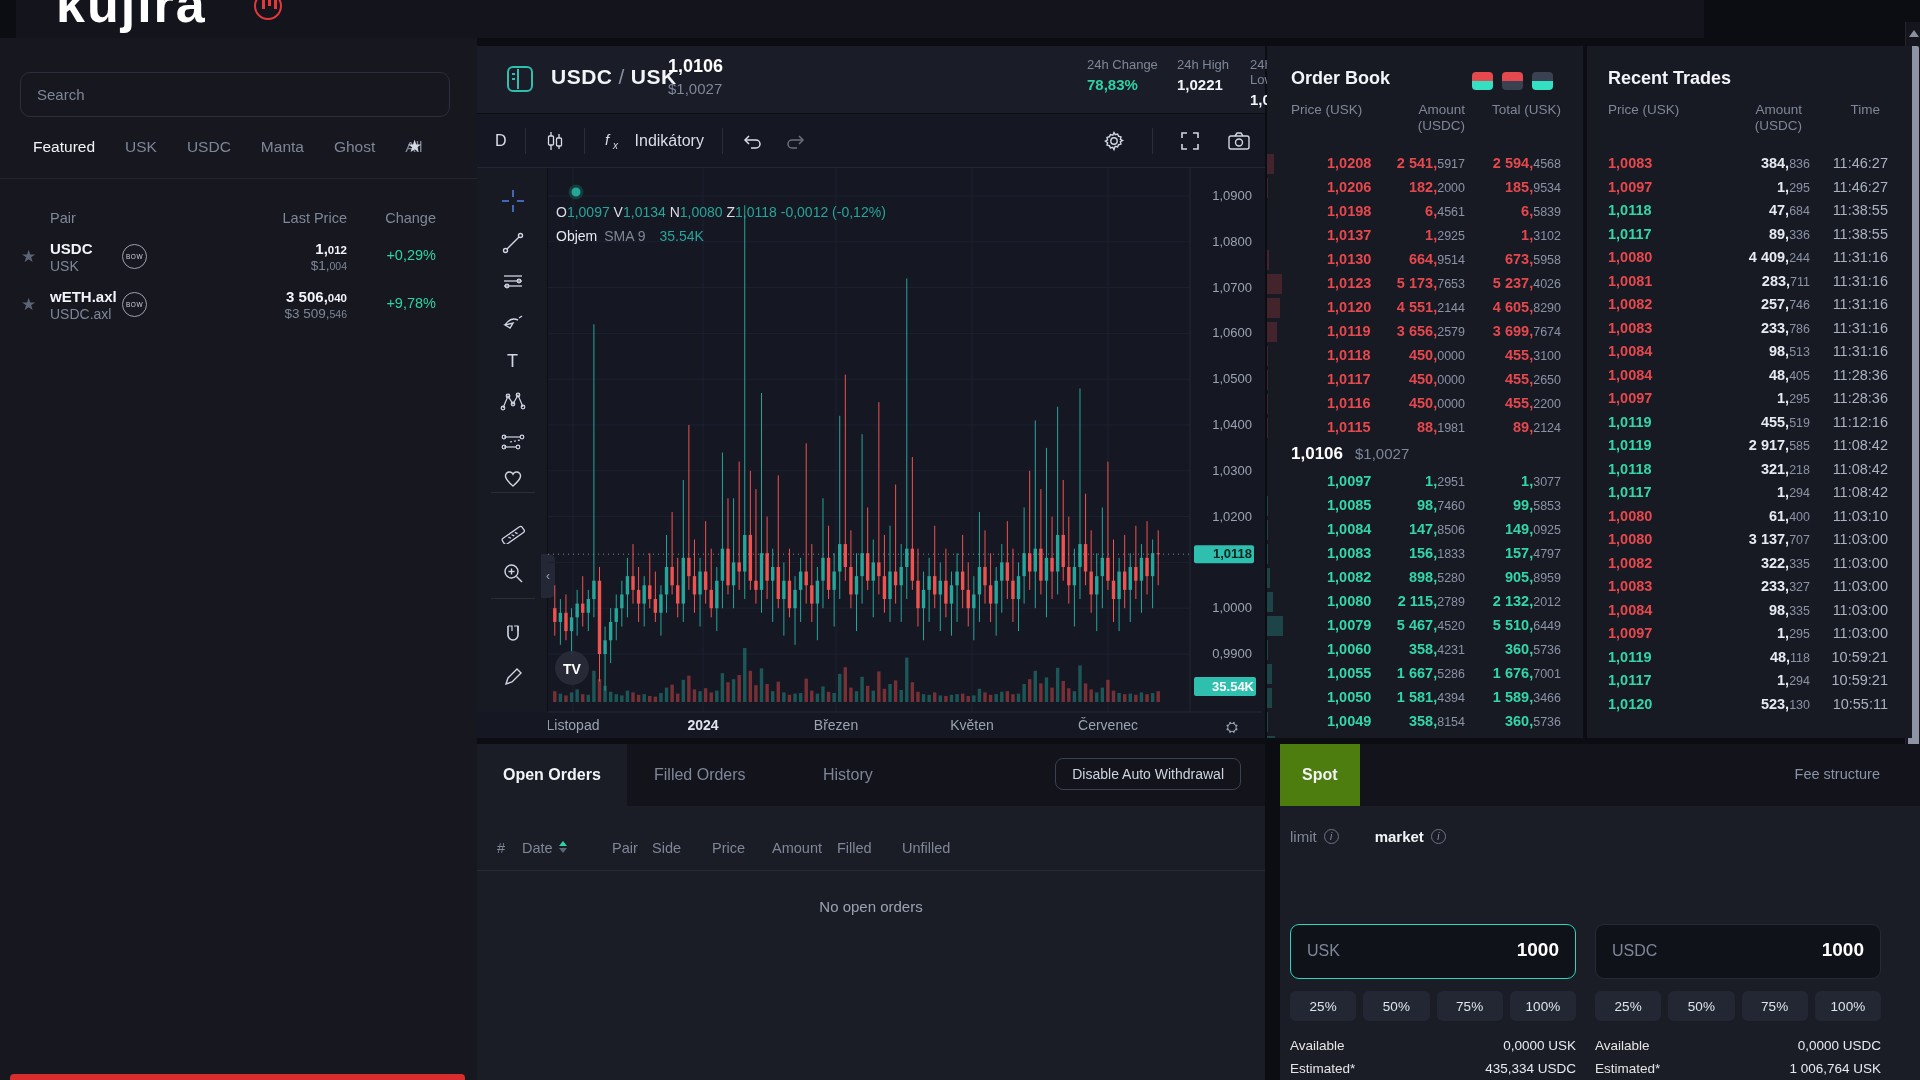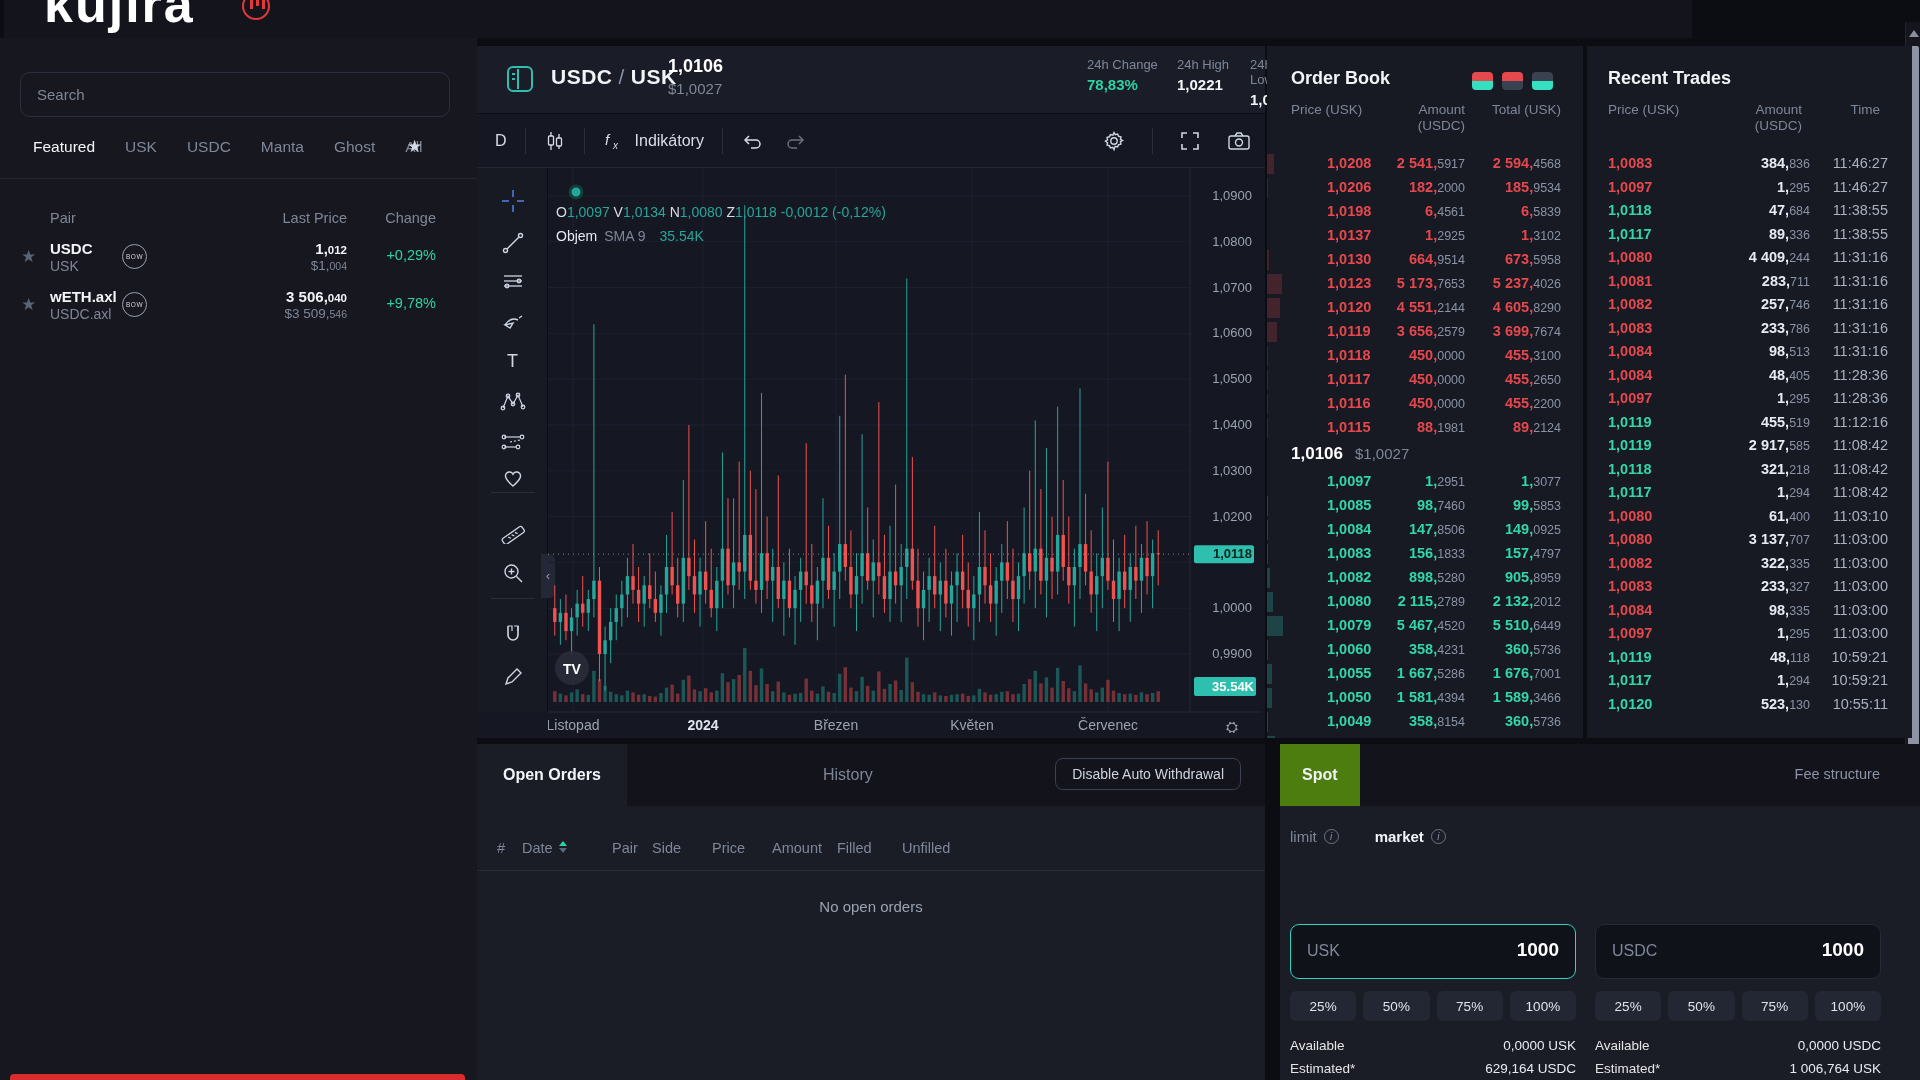--- a/index.html
+++ b/index.html
@@ -1,20 +1,20 @@
 <!DOCTYPE html>
 <html><head>
 <meta charset="utf-8">
 <style>
   html,body{margin:0;padding:0;background:#0c0d13;}
   *{box-sizing:border-box;font-family:"Liberation Sans",sans-serif;}
   #stage{position:relative;width:1920px;height:1080px;background:#0c0d13;overflow:hidden;color:#eef1f6;}
   .panel{position:absolute;background:#171923;}
   
-  #topbar{position:absolute;left:4px;top:0;width:1688px;height:38px;background:#13141c;overflow:hidden;}
+  #topbar{position:absolute;left:16px;top:0;width:1688px;height:38px;background:#13141c;overflow:hidden;}
   #logo{position:absolute;left:40px;top:-26px;font-size:52px;font-weight:700;letter-spacing:2px;color:#fff;}
   #logo-badge{position:absolute;left:238px;top:-8px;width:28px;height:28px;border:2.5px solid #e5383b;border-radius:50%;}
   #logo-badge .tick{position:absolute;background:#e5383b;width:3px;height:9px;top:6px;}
   .avatar{position:absolute;top:-16px;width:36px;height:36px;border-radius:50%;}
   #avatar-red{left:1768px;background:#e5383b;}
   #avatar-purple{left:1818px;background:#8b3fc6;}
   #avatar-purple:after{content:"";position:absolute;left:7px;top:7px;width:20px;height:20px;border:3px solid #fff;border-radius:50%;}
   
   #scrollbar{position:absolute;right:0;top:22px;width:15px;height:1058px;background:#15161d;border-left:1px solid #23242e;}
   #scrollbar .arrow{position:absolute;left:3px;width:0;height:0;border-left:5px solid transparent;border-right:5px solid transparent;}
@@ -1064,20 +1064,21 @@
           <span class="p">1,0120</span>
           <span class="a">523,<span class="frac">130</span></span>
           <span class="t">10:55:11</span>
         </div>
       </div>
   </div>
 
   <div id="orders-panel" class="panel">
     <div id="orders-tabs">
         <div class="otab active" style="left: 0px;">Open Orders</div>
+        <div class="otab" style="left: 151px;">Filled Orders</div>
         <div class="otab" style="left: 320px;">History</div>
       </div>
     <button id="btn-auto-withdraw">Disable Auto Withdrawal</button>
     <div id="orders-body">
       <div id="orders-headrow">
           <div class="ohead" style="left: 20px;">#</div>
           <div class="ohead" style="left: 45px;">Date<span id="sort-icon"><span class="tri tu"></span><span class="tri td"></span></span></div>
           <div class="ohead" style="left: 135px;">Pair</div>
           <div class="ohead" style="left: 175px;">Side</div>
           <div class="ohead" style="left: 235px;">Price</div>
@@ -1120,21 +1121,21 @@
           <div class="detail-col lcol">
             <div class="detail-row">
               <span class="dl">Available</span>
               <span class="dv">
                 <span>0,0000 USK</span>
               </span>
             </div>
             <div class="detail-row">
               <span class="dl">Estimated*</span>
               <span class="dv">
-                <span>629,164 USDC</span>
+                <span>435,334 USDC</span>
               </span>
             </div>
           </div>
           <div class="amt-input rcol">
             <span class="sym">USDC</span>
             <span class="val">1000</span>
           </div>
           <div class="pct-row rcol">
             <button class="pct-btn">25%</button>
             <button class="pct-btn">50%</button>

